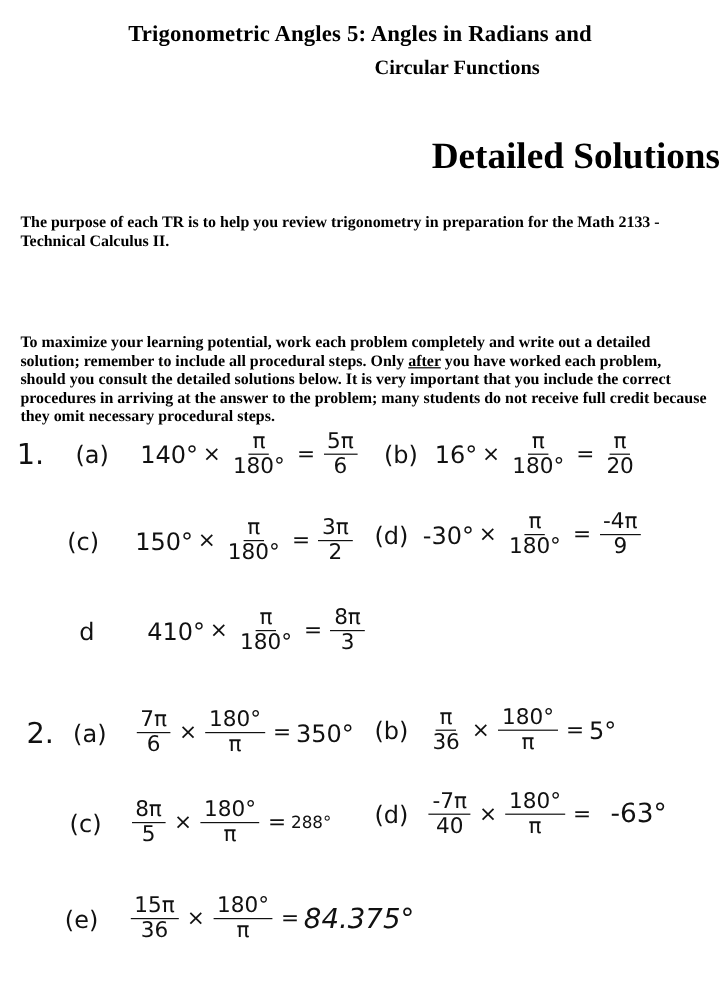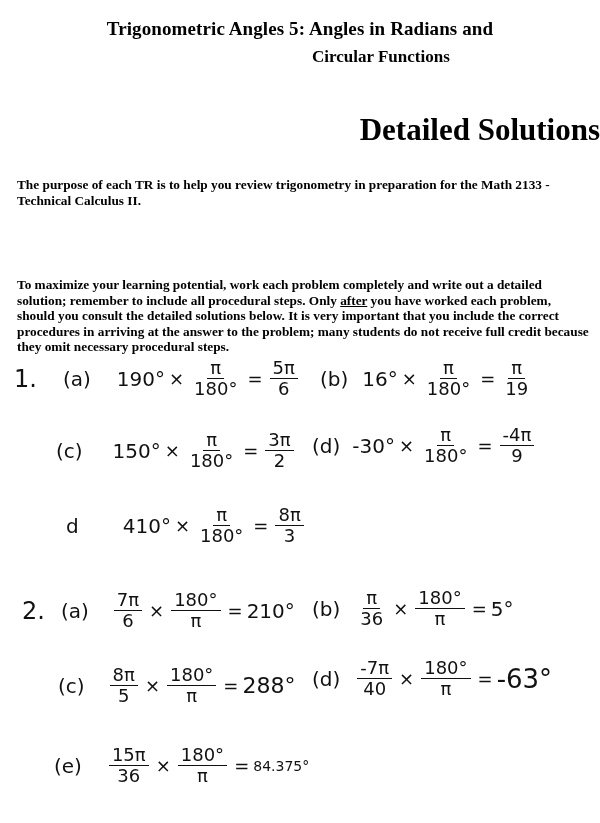--- a/index.html
+++ b/index.html
@@ -49,21 +49,21 @@
 <div class="title1">Trigonometric Angles 5: Angles in Radians and</div>
 <div class="title2">Circular Functions</div>
 <div class="heading">Detailed Solutions</div>
 
 <div class="para p1">The purpose of each TR is to help you review trigonometry in preparation for the Math 2133 - Technical Calculus II.</div>
 <div class="para p2"><span>To maximize your learning potential, work each problem completely and write out a detailed solution; remember to include all procedural steps. Only </span><span class="u">after</span><span> you have worked each problem, should you consult the detailed solutions below. It is very important that you include the correct procedures in arriving at the answer to the problem; many students do not receive full credit because they omit necessary procedural steps.</span></div>
 
 <div class="hw" style="left:14px; top:358px;">
   <span class="lbl" style="font-size:24px; margin-right:26px;">1.</span>
   <span class="lbl" style="margin-right:26px;">(a)</span>
-  <span class="val">190°</span>
+  <span class="val">140°</span>
   <span class="op">×</span>
   <span class="frac">
       <span class="num">π</span>
       <span class="den">180°</span>
     </span>
   <span class="op">=</span>
   <span class="frac">
       <span class="num">5π</span>
       <span class="den">6</span>
     </span>
@@ -73,21 +73,21 @@
   <span class="lbl" style="margin-right:14px;">(b)</span>
   <span class="val">16°</span>
   <span class="op">×</span>
   <span class="frac">
       <span class="num">π</span>
       <span class="den">180°</span>
     </span>
   <span class="op">=</span>
   <span class="frac">
       <span class="num">π</span>
-      <span class="den">19</span>
+      <span class="den">20</span>
     </span>
 </div>
 
 <div class="hw" style="left:56px; top:430px;">
   <span class="lbl" style="margin-right:30px;">(c)</span>
   <span class="val">150°</span>
   <span class="op">×</span>
   <span class="frac">
       <span class="num">π</span>
       <span class="den">180°</span>
@@ -135,21 +135,21 @@
   <span class="frac">
       <span class="num">7π</span>
       <span class="den">6</span>
     </span>
   <span class="op">×</span>
   <span class="frac">
       <span class="num">180°</span>
       <span class="den">π</span>
     </span>
   <span class="op">=</span>
-  <span class="val">210°</span>
+  <span class="val">350°</span>
 </div>
 
 <div class="hw" style="left:312px; top:588px;">
   <span class="lbl" style="margin-right:14px;">(b)</span>
   <span class="frac">
       <span class="num">π</span>
       <span class="den">36</span>
     </span>
   <span class="op">×</span>
   <span class="frac">
@@ -165,44 +165,44 @@
   <span class="frac">
       <span class="num">8π</span>
       <span class="den">5</span>
     </span>
   <span class="op">×</span>
   <span class="frac">
       <span class="num">180°</span>
       <span class="den">π</span>
     </span>
   <span class="op">=</span>
-  <span class="val" style="font-size:22px;">288°</span>
+  <span class="val" style="font-size:14px;">288°</span>
 </div>
 
 <div class="hw" style="left:312px; top:658px;">
   <span class="lbl" style="margin-right:14px;">(d)</span>
   <span class="frac">
       <span class="num">-7π</span>
       <span class="den">40</span>
     </span>
   <span class="op">×</span>
   <span class="frac">
       <span class="num">180°</span>
       <span class="den">π</span>
     </span>
   <span class="op">=</span>
-  <span class="val" style="font-size:26px;">-63°</span>
+  <span class="val" style="font-size:22px;margin-left:12px;">-63°</span>
 </div>
 
 <div class="hw" style="left:54px; top:745px;">
   <span class="lbl" style="margin-right:24px;">(e)</span>
   <span class="frac">
       <span class="num">15π</span>
       <span class="den">36</span>
     </span>
   <span class="op">×</span>
   <span class="frac">
       <span class="num">180°</span>
       <span class="den">π</span>
     </span>
   <span class="op">=</span>
-  <span class="val" style="font-size:14px;">84.375°</span>
+  <span class="val" style="font-size:23px;font-style:italic;">84.375°</span>
 </div>
 
 </body></html>

